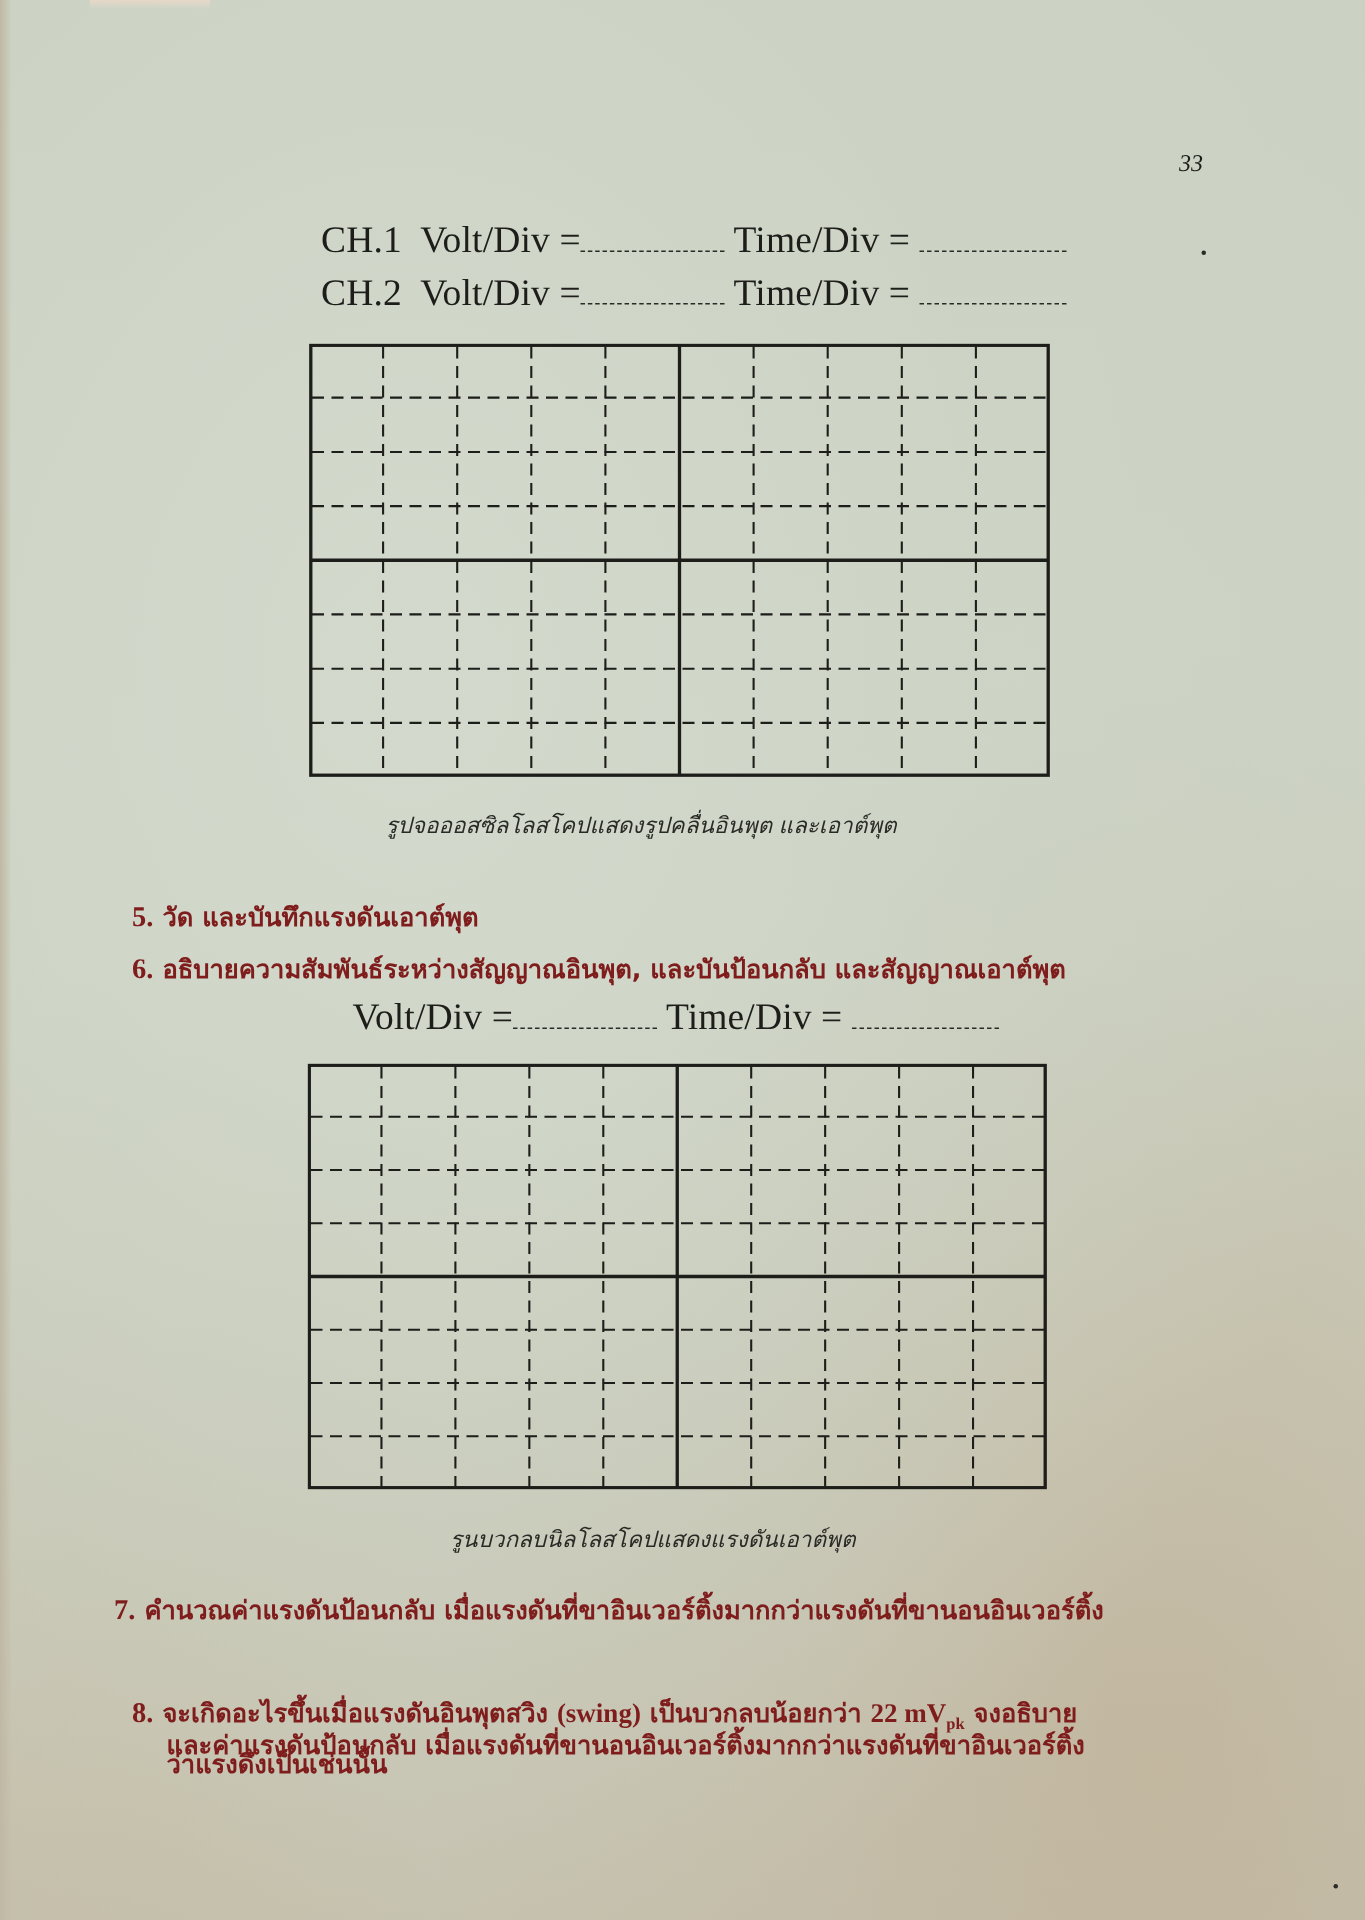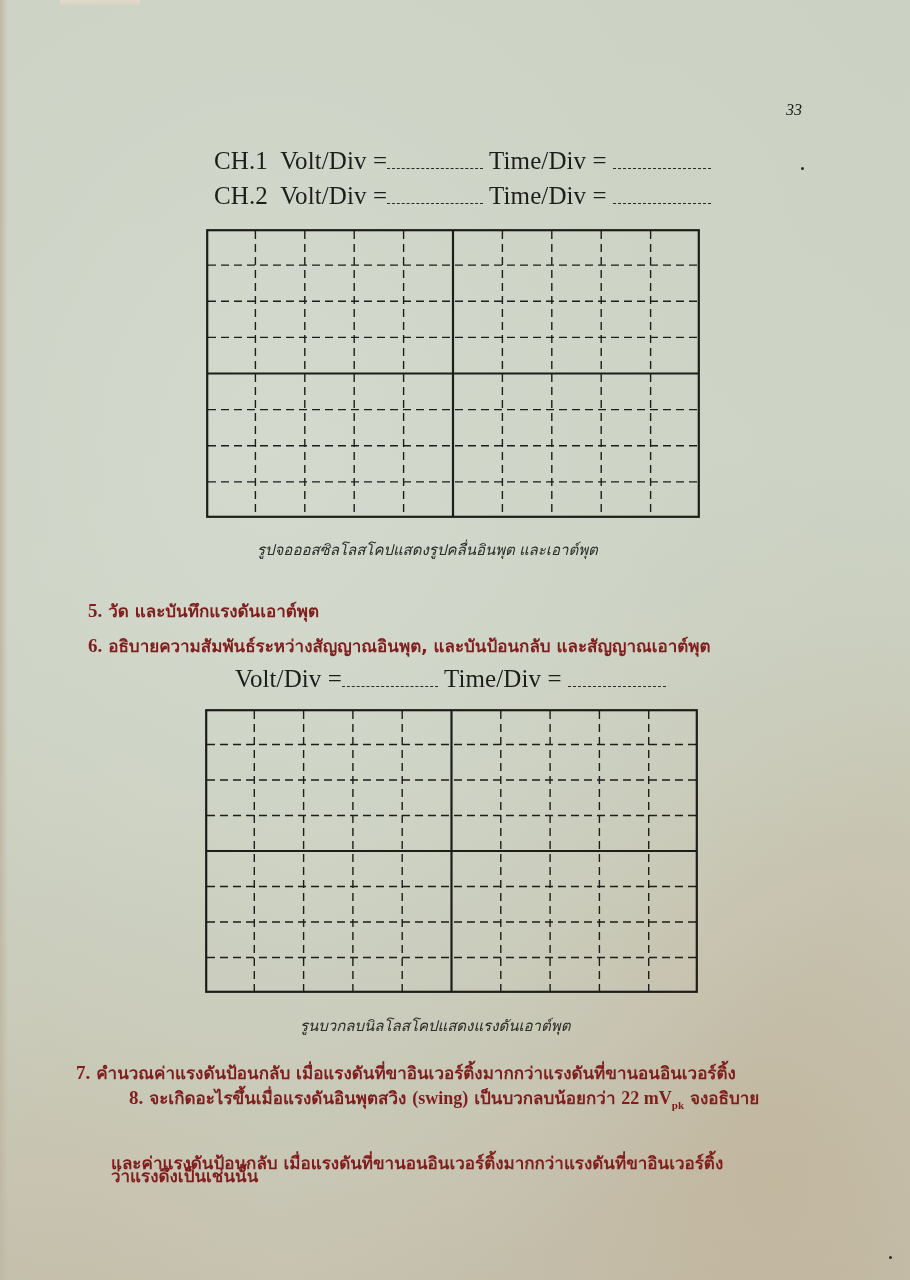--- a/index.html
+++ b/index.html
@@ -130,21 +130,21 @@
   </svg>
 </div>
 
 <div class="abs caption" style="left:300px; top:1014px;">รูนบวกลบนิลโลสโคปแสดงแรงดันเอาต์พุต</div>
 
 <div class="abs item" style="left:76px; top:1059px;">
   <span class="num">7.</span><span>คำนวณค่าแรงดันป้อนกลับ เมื่อแรงดันที่ขาอินเวอร์ติ้งมากกว่าแรงดันที่ขานอนอินเวอร์ติ้ง</span>
 </div>
 <div class="abs item" style="left:111px; top:1149px;">และค่าแรงดันป้อนกลับ เมื่อแรงดันที่ขานอนอินเวอร์ติ้งมากกว่าแรงดันที่ขาอินเวอร์ติ้ง</div>
 
-<div class="abs item" style="left:88px; top:1084px;margin-left:41px;">
+<div class="abs item" style="left:88px; top:1128px;">
   <span class="num">8.</span><span>จะเกิดอะไรขึ้นเมื่อแรงดันอินพุตสวิง</span>
   <span class="latin">(swing)</span>
   <span>เป็นบวกลบน้อยกว่า</span>
   <span class="latin"><span>22 mV</span><sub class="pk">pk</sub></span>
   <span>จงอธิบาย</span>
 </div>
 <div class="abs item" style="left:111px; top:1162px;">ว่าแรงดึงเป็นเช่นนั้น</div>
 
 <div class="abs speck" style="left:889px; top:1256px;"></div>
 

